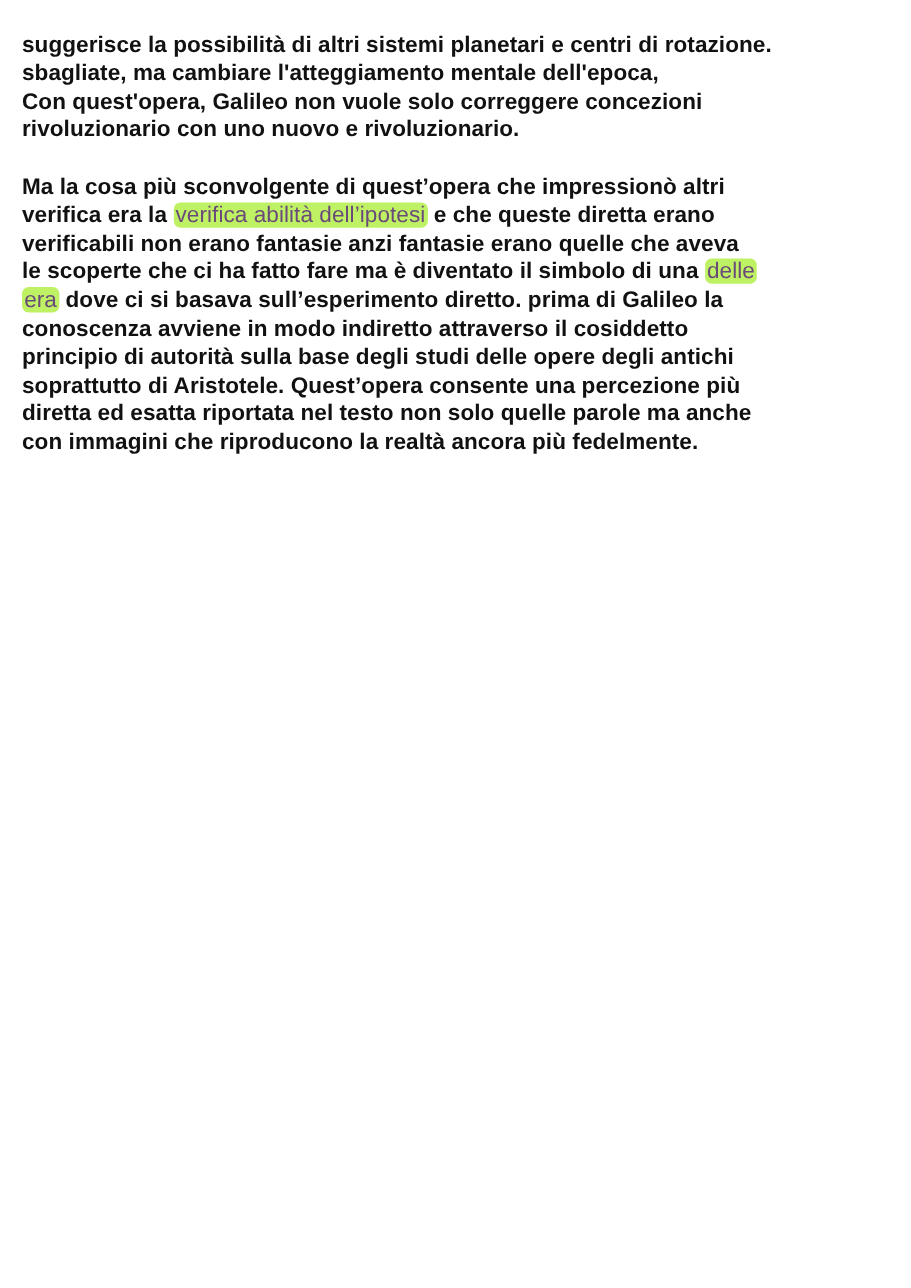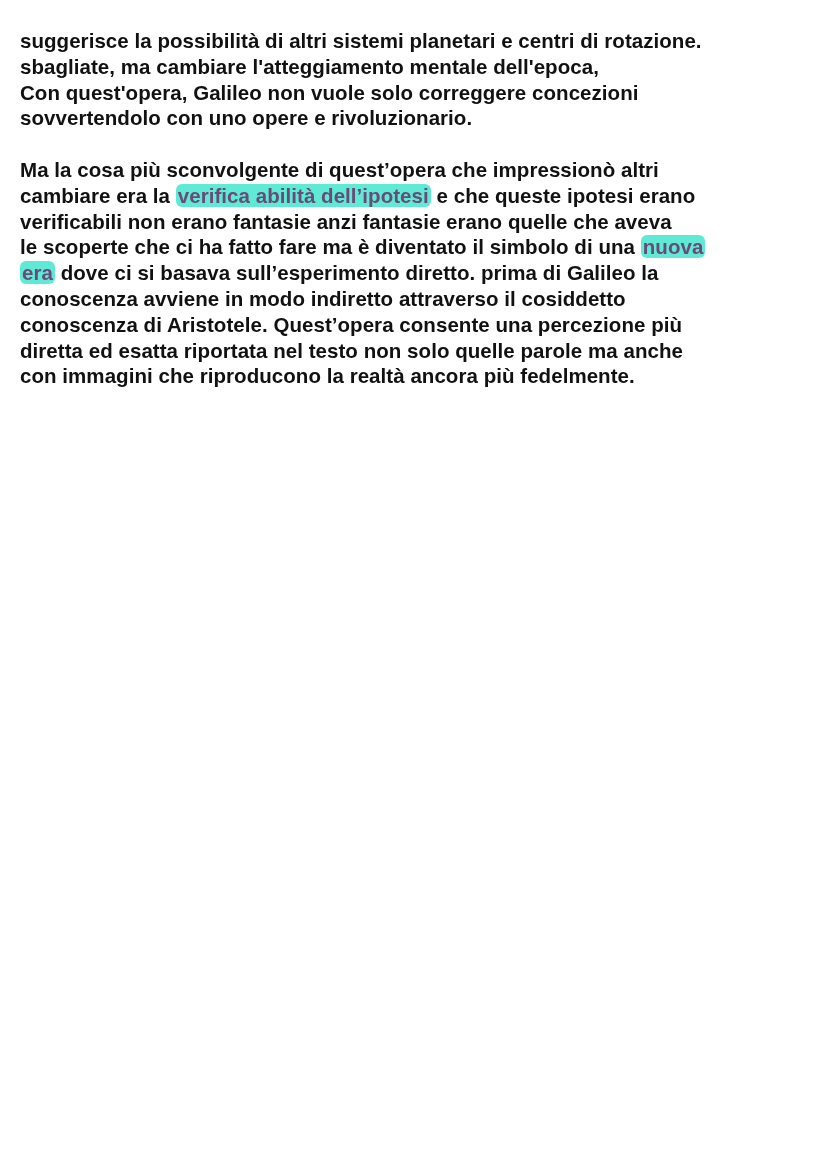--- a/index.html
+++ b/index.html
@@ -30,47 +30,48 @@
       white-space: nowrap;
     }
     .para + .para {
       margin-top: 25.8px;
     }
     .line {
       display: block;
       height: 25.8px;
     }
     .hl {
-      background: #5eead4;
+      background: #bef264;
       color: #6a4a78;
       border-radius: 6px;
       padding: 0 2px;
-      font-weight: bold;
+      font-weight: normal;
     }
   </style>
 </head>
 <body>
 
 <div class="page">
   <p class="para">
     <span class="line">suggerisce la possibilità di altri sistemi planetari e centri di rotazione.</span>
     <span class="line">sbagliate, ma cambiare l'atteggiamento mentale dell'epoca,</span>
     <span class="line">Con quest'opera, Galileo non vuole solo correggere concezioni</span>
-    <span class="line">sovvertendolo con uno opere e rivoluzionario.</span>
+    <span class="line">rivoluzionario con uno nuovo e rivoluzionario.</span>
   </p>
   <p class="para">
     <span class="line">Ma la cosa più sconvolgente di quest’opera che impressionò altri</span>
     <span class="line">
-      <span>cambiare era la </span><span class="hl">verifica abilità dell’ipotesi</span><span> e che queste ipotesi erano</span>
+      <span>verifica era la </span><span class="hl">verifica abilità dell’ipotesi</span><span> e che queste diretta erano</span>
     </span>
     <span class="line">verificabili non erano fantasie anzi fantasie erano quelle che aveva</span>
     <span class="line">
-      <span>le scoperte che ci ha fatto fare ma è diventato il simbolo di una </span><span class="hl">nuova</span>
+      <span>le scoperte che ci ha fatto fare ma è diventato il simbolo di una </span><span class="hl">delle</span>
     </span>
     <span class="line">
       <span class="hl">era</span><span> dove ci si basava sull’esperimento diretto. prima di Galileo la</span>
     </span>
     <span class="line">conoscenza avviene in modo indiretto attraverso il cosiddetto</span>
-    <span class="line">conoscenza di Aristotele. Quest’opera consente una percezione più</span>
+    <span class="line">principio di autorità sulla base degli studi delle opere degli antichi</span>
+    <span class="line">soprattutto di Aristotele. Quest’opera consente una percezione più</span>
     <span class="line">diretta ed esatta riportata nel testo non solo quelle parole ma anche</span>
     <span class="line">con immagini che riproducono la realtà ancora più fedelmente.</span>
   </p>
 </div>
 
 </body></html>

